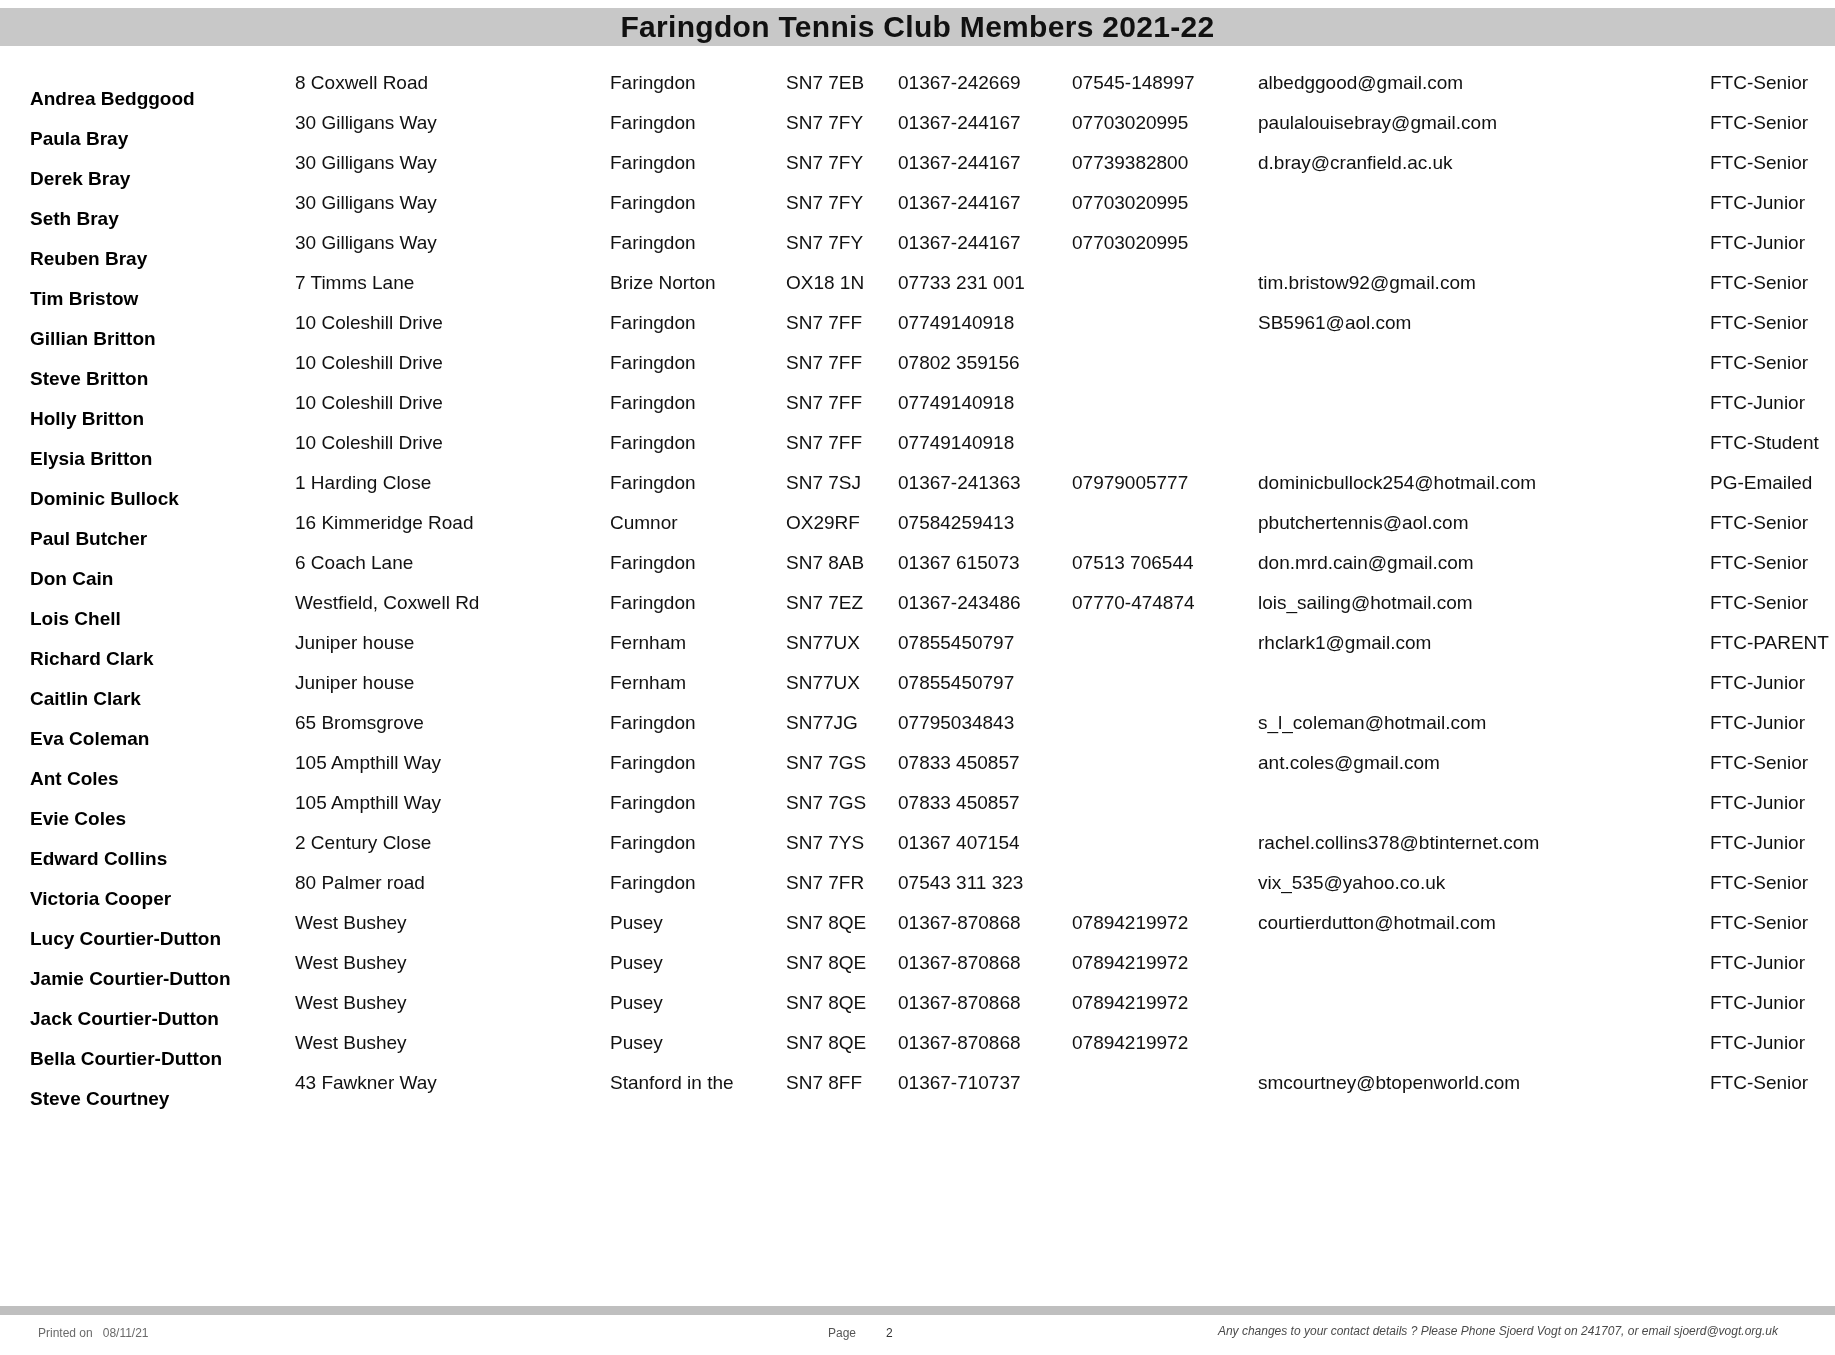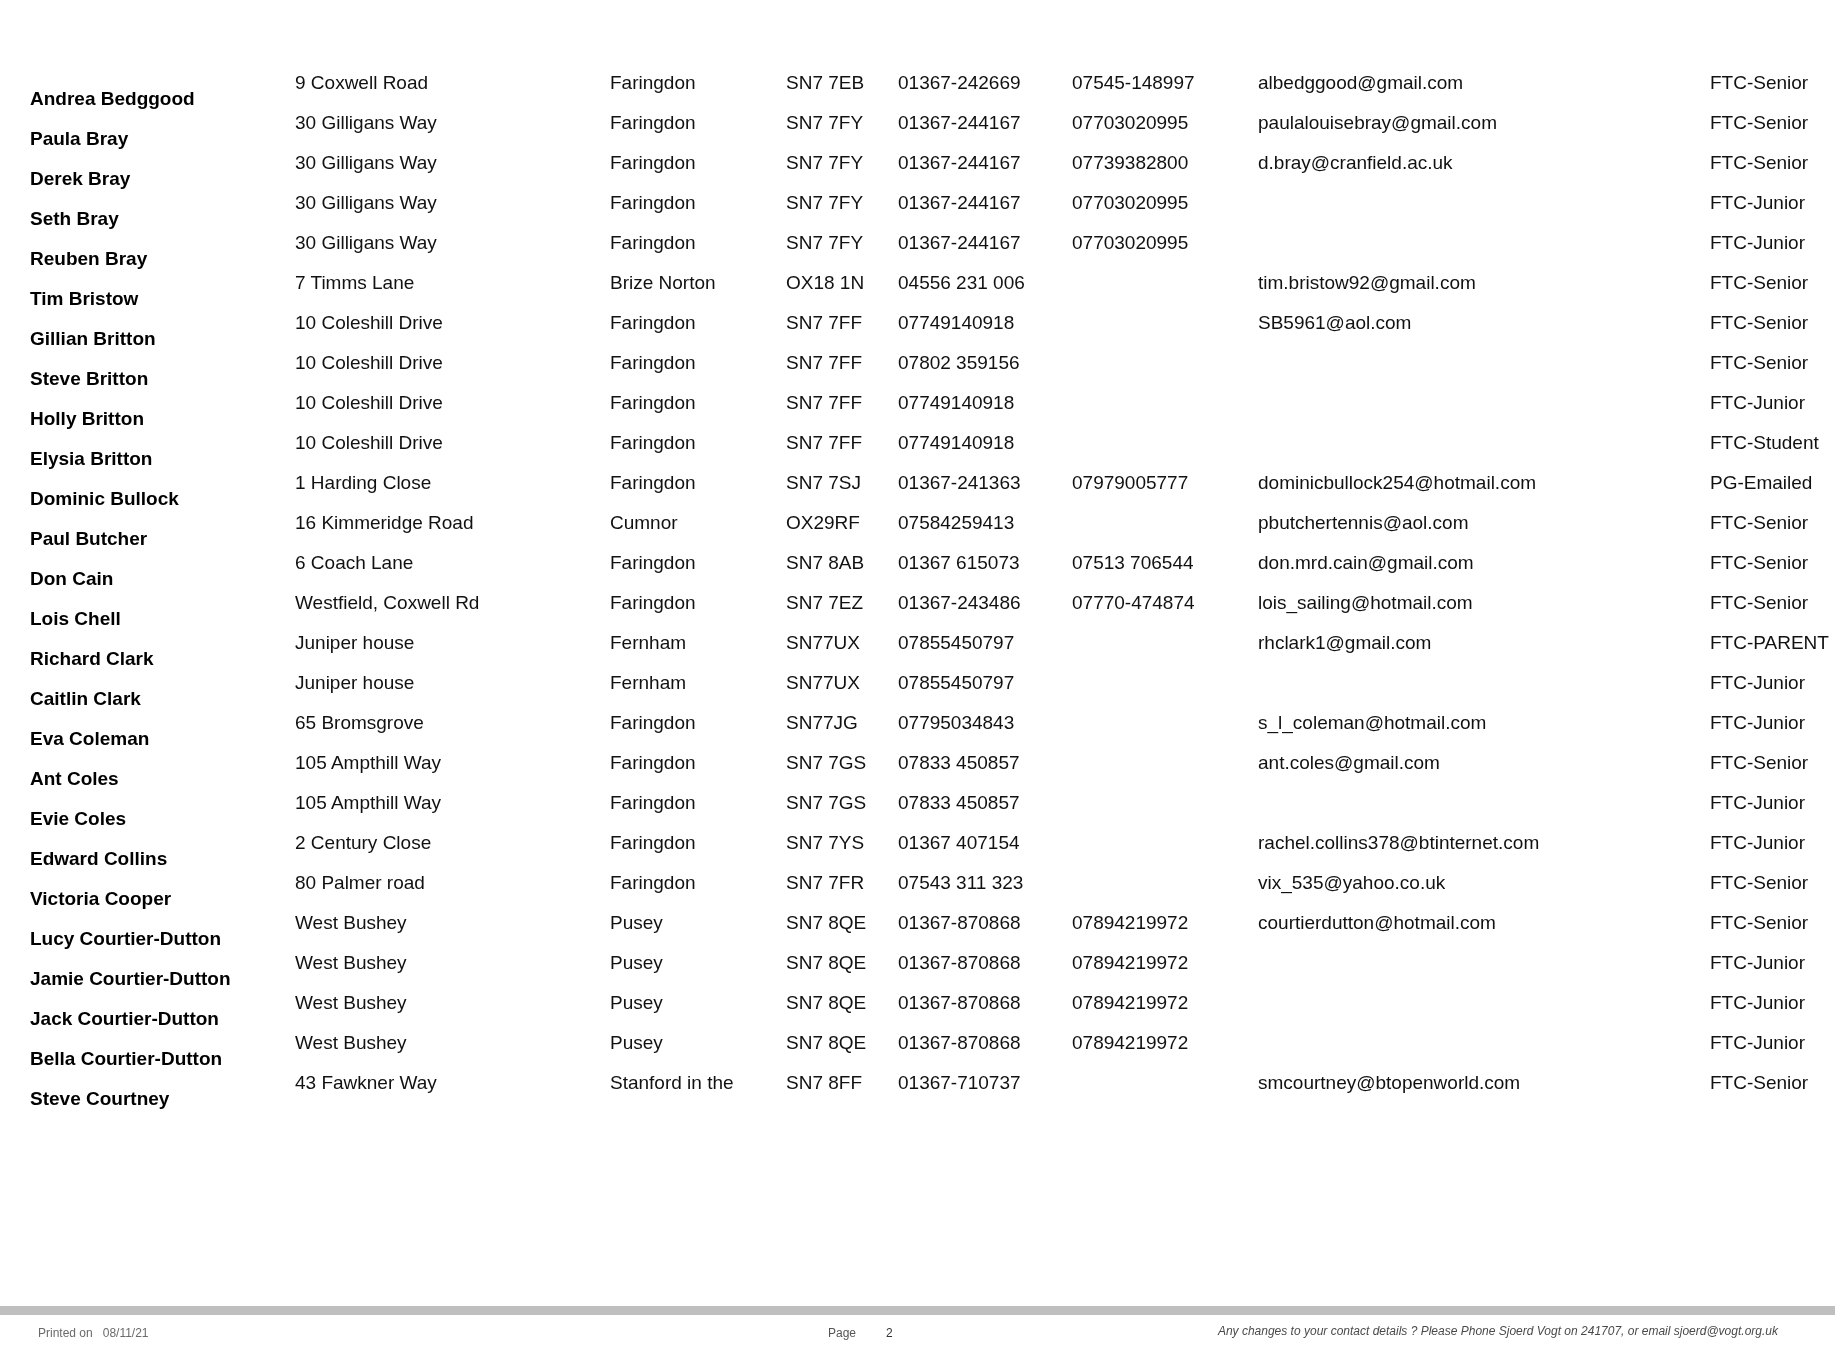--- a/index.html
+++ b/index.html
@@ -26,25 +26,28 @@
   .printed .date { margin-left:10px; }
   .page-num { position:absolute; left:820px; top:2px; color:#555;text-align:right; }
   .page-num .num { margin-left:30px; color:#333; }
   .note { position:absolute; right:65px; top:0; font-style:italic; font-size:12px; color:#4a4a4a; }
 </style>
 </head>
 <body>
 
 <div class="page">
 
+  <div class="title-bar">
+    <span class="title-text">Faringdon Tennis Club Members 2021-22</span>
+  </div>
 
   <div class="members-table">
       <div class="row">
         <div class="cell c-name">Andrea Bedggood</div>
-        <div class="cell c-addr">9 Coxwell Road</div>
+        <div class="cell c-addr">8 Coxwell Road</div>
         <div class="cell c-town">Faringdon</div>
         <div class="cell c-pc">SN7 7EB</div>
         <div class="cell c-ph1">01367-242669</div>
         <div class="cell c-ph2">07545-148997</div>
         <div class="cell c-email">albedggood@gmail.com</div>
         <div class="cell c-mem">FTC-Senior</div>
       </div>
       <div class="row">
         <div class="cell c-name">Paula Bray</div>
         <div class="cell c-addr">30 Gilligans Way</div>
@@ -83,21 +86,21 @@
         <div class="cell c-ph1">01367-244167</div>
         <div class="cell c-ph2">07703020995</div>
         <div class="cell c-email"></div>
         <div class="cell c-mem">FTC-Junior</div>
       </div>
       <div class="row">
         <div class="cell c-name">Tim Bristow</div>
         <div class="cell c-addr">7 Timms Lane</div>
         <div class="cell c-town">Brize Norton</div>
         <div class="cell c-pc">OX18 1N</div>
-        <div class="cell c-ph1">04556 231 006</div>
+        <div class="cell c-ph1">07733 231 001</div>
         <div class="cell c-ph2"></div>
         <div class="cell c-email">tim.bristow92@gmail.com</div>
         <div class="cell c-mem">FTC-Senior</div>
       </div>
       <div class="row">
         <div class="cell c-name">Gillian Britton</div>
         <div class="cell c-addr">10 Coleshill Drive</div>
         <div class="cell c-town">Faringdon</div>
         <div class="cell c-pc">SN7 7FF</div>
         <div class="cell c-ph1">07749140918</div>

